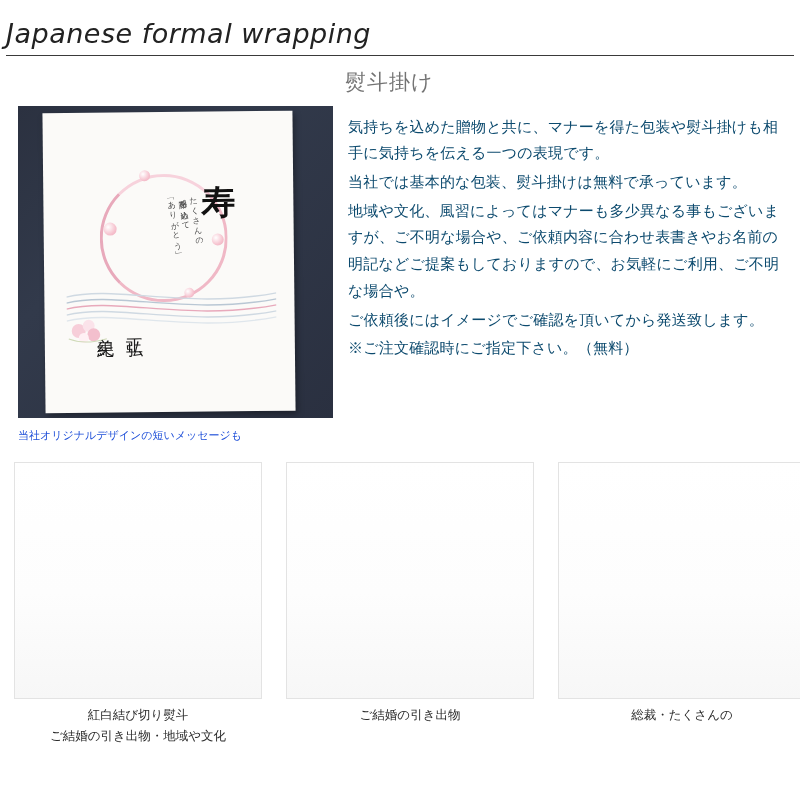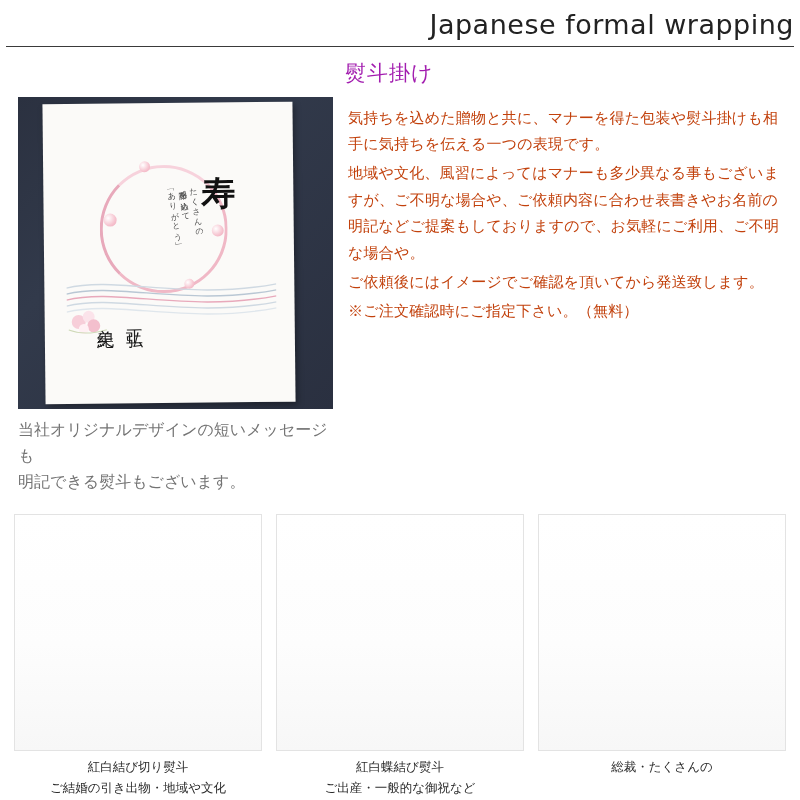--- a/index.html
+++ b/index.html
@@ -14,44 +14,45 @@
   }
   #page {
     position: relative;
     width: 800px;
     height: 800px;
     overflow: hidden;
   }
 
   
   .header {
-    text-align: right;
-    padding-top: 10px;
+    text-align: left;
+    padding-top: 19px;
     padding-bottom: 6px;
     border-bottom: 1px solid #3a3a3a;
     margin: 0 6px;
+    font-style: italic;
   }
   .header-title {
     font-family: "DejaVu Sans", sans-serif;
     font-size: 27px;
     font-weight: 400;
     letter-spacing: 0.5px;
     color: #222;
     line-height: 1.1;
   }
 
   
   .subtitle-row {
     padding: 12px 0 4px 0;
     padding-left: 345px;
   }
   .subtitle {
     font-size: 21px;
     font-weight: 400;
-    color: #a21caf;
+    color: #737373;
     letter-spacing: 1px;
   }
 
   
   .main {
     position: relative;
     display: flex;
     padding: 6px 14px 0 18px;
   }
   .left-col {
@@ -159,40 +160,40 @@
   .sakura-cluster {
     position: absolute;
     left: 22px;
     top: 204px;
     width: 44px;
     height: 30px;
   }
 
   .photo-caption {
     margin-top: 8px;
-    font-size: 16px;
+    font-size: 11px;
     line-height: 1.65;
-    color: #737373;
+    color: #1d4ed8;
   }
 
   
   .para {
     font-size: 15px;
     line-height: 1.78;
-    color: #c2410c;
+    color: #0c4a6e;
     margin: 0 0 2px 0;
     letter-spacing: 0.2px;
   }
 
   
   .cards {
     display: flex;
     justify-content: space-between;
     padding: 10px 14px 0 14px;
-    gap: 14px;
+    gap: 24px;
     margin-top: 8px;
   }
   .card {
     width: 248px;
     flex: 0 0 248px;
     text-align: center;
   }
   .card-img {
     position: relative;
     width: 248px;
@@ -267,26 +268,26 @@
 
           <div class="names">
             <span class="name-v">正弘</span>
             <span class="name-v">美紀</span>
           </div>
         </div>
       </div>
 
       <div class="photo-caption">
         <div>当社オリジナルデザインの短いメッセージも</div>
-        <div>明記できる熨斗もございます。</div>
       </div>
     </div>
 
     <div class="right-col">
       <p class="para">気持ちを込めた贈物と共に、マナーを得た包装や熨斗掛けも相手に気持ちを伝える一つの表現です。</p>
+      <p class="para">当社では基本的な包装、熨斗掛けは無料で承っています。</p>
       <p class="para">地域や文化、風習によってはマナーも多少異なる事もございますが、ご不明な場合や、ご依頼内容に合わせ表書きやお名前の明記などご提案もしておりますので、お気軽にご利用、ご不明な場合や。</p>
       <p class="para">ご依頼後にはイメージでご確認を頂いてから発送致します。</p>
       <p class="para">※ご注文確認時にご指定下さい。（無料）</p>
     </div>
   </div>
 
   <div class="cards">
 
     <div class="card">
       <div class="card-img">
@@ -375,22 +376,21 @@
             <path d="M10 0 L26 6 L22 52 L14 60 L6 52 L2 6 Z" fill="#f3f2ef" stroke="#b9b9b9" stroke-width="0.8"></path>
             <path d="M10 0 L26 6 L22 24 L6 18 Z" fill="#c9352c"></path>
             <path d="M7 21 L23 27 L21 45 L9 42 Z" fill="#14141c"></path>
             <circle cx="13" cy="31" r="2.2" fill="#f2c94c"></circle>
             <circle cx="18" cy="37" r="2" fill="#2e9e5b"></circle>
             <path d="M6 52 L14 60 L22 52" fill="#ffffff" stroke="#c0c0c0" stroke-width="0.7"></path>
           </g>
         </svg>
       </div>
       <div class="card-caption">
-        <div>紅白蝶結び熨斗</div>
-        <div>ご出産・一般的な御祝など</div>
+        <div>ご結婚の引き出物</div>
       </div>
     </div>
 
     <div class="card">
       <div class="card-img">
         <div class="noshi-paper"></div>
         <svg viewBox="0 0 248 237" width="248" height="237">
           <line x1="0" y1="121" x2="248" y2="121" stroke="#d2d5dd" stroke-width="1.2"></line>
           <line x1="0" y1="124" x2="248" y2="124" stroke="#e8eaef" stroke-width="1.2"></line>
 

